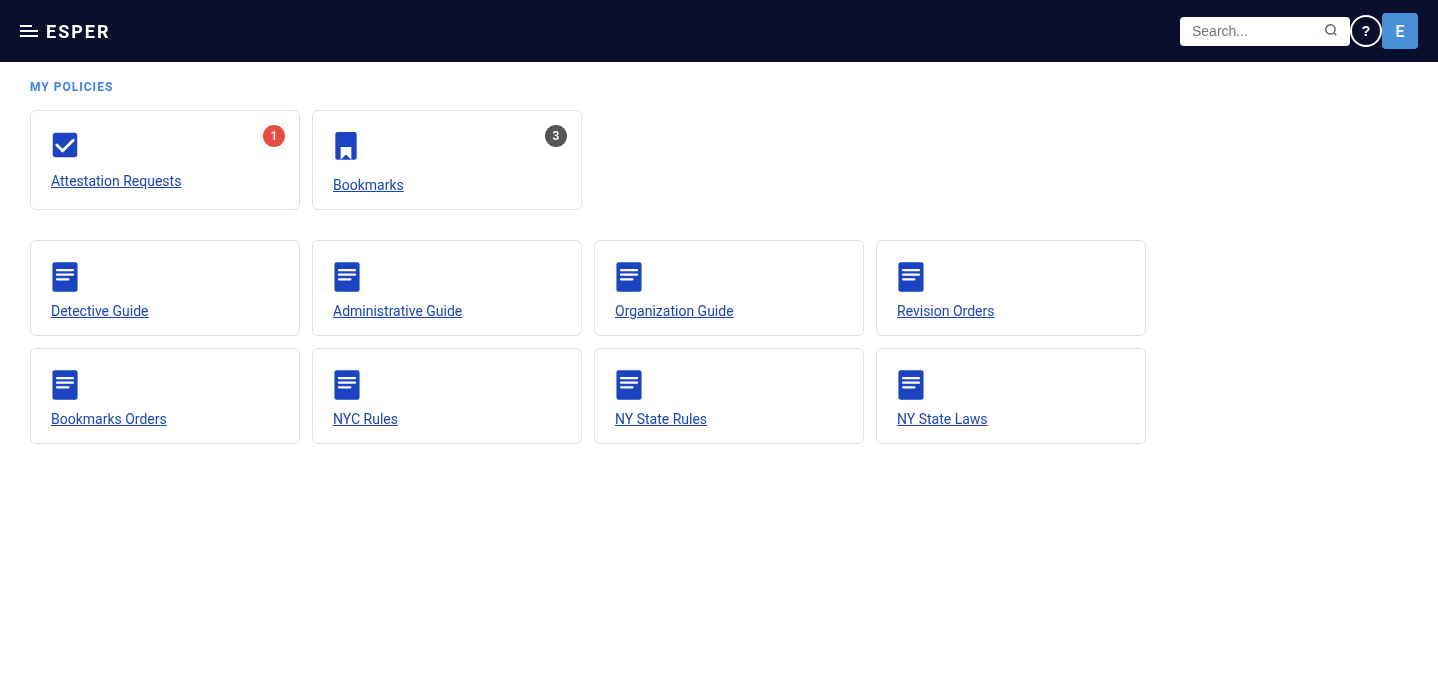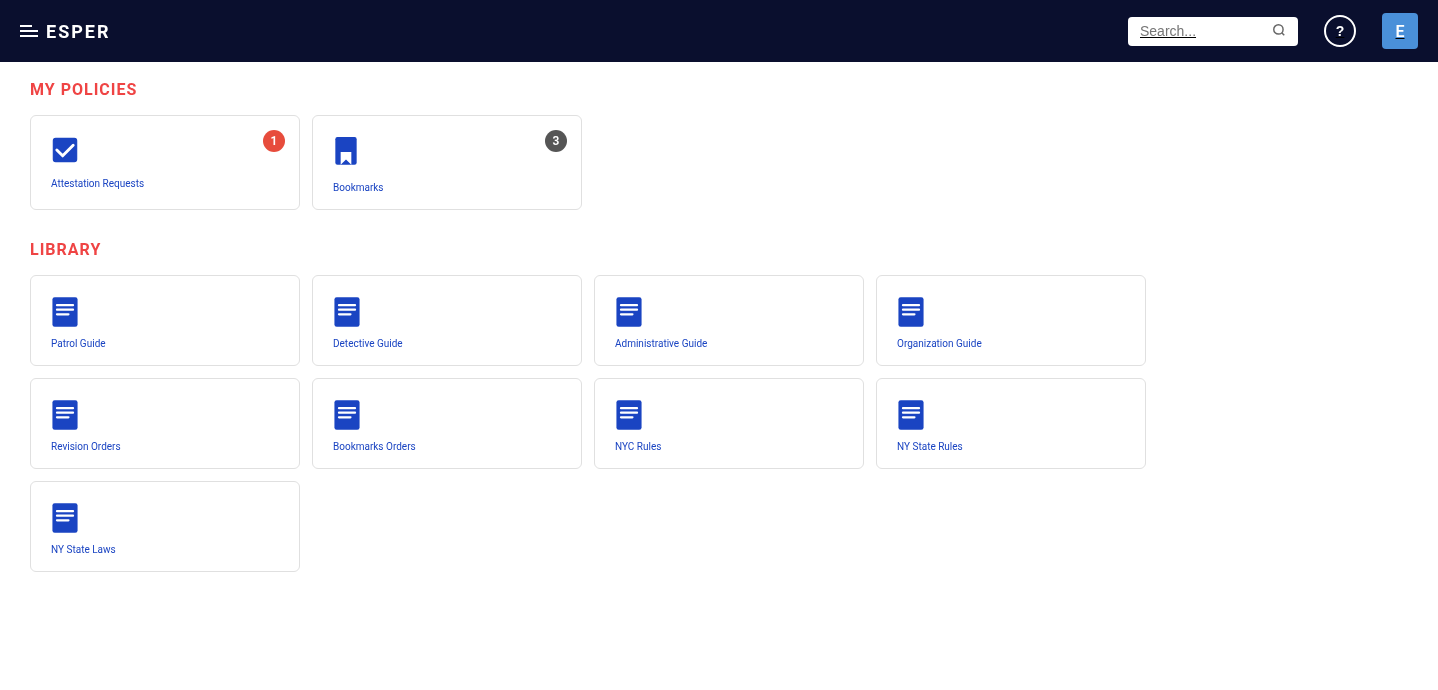--- a/index.html
+++ b/index.html
@@ -61,22 +61,21 @@
     .logo-text {
       color: white;
       font-size: 18px;
       font-weight: 700;
       letter-spacing: 2px;
     }
 
     .header-right {
       display: flex;
       align-items: center;
-      gap: 26px;
-      text-decoration: underline;
+      gap: 0;
     }
 
     .search-box {
       display: flex;
       align-items: center;
       background: white;
       border-radius: 4px;
       padding: 6px 12px;
       width: 170px;
       gap: 8px;
@@ -127,23 +126,23 @@
 
     
     .main {
       margin-top: 50px;
       padding: 30px 30px;
       background: white;
       min-height: calc(690px - 50px);
     }
 
     .section-title {
-      font-size: 16px;
+      font-size: 12px;
       font-weight: 700;
-      color: #ef4444;
+      color: #3b82f6;
       letter-spacing: 1px;
       margin-bottom: 16px;
     }
 
     .cards-grid {
       display: flex;
       flex-wrap: wrap;
       gap: 12px;
     }
 
@@ -176,22 +175,23 @@
 
     .card-badge.red {
       background: #e74c3c;
     }
 
     .card-icon {
       margin-bottom: 10px;
     }
 
     .card-label {
-      font-size: 10px;
+      font-size: 14px;
       color: #1a44c2;
+      text-decoration: underline;
       cursor: pointer;
     }
 
     
     .doc-icon {
       position: relative;
       display: inline-block;
       width: 28px;
       height: 32px;
     }
@@ -269,34 +269,22 @@
             <rect x="2" y="1" width="20" height="26" rx="2" fill="#1a44c2"></rect>
             <polygon points="7,27 12,22 17,27 17,15 7,15" fill="white"></polygon>
           </svg>
         </div>
         <div class="card-label">Bookmarks</div>
       </div>
     </div>
   </section>
 
   <section class="section">
-    <div class="section-title">LIBRARY</div>
     <div class="cards-grid">
 
-      <div class="card">
-        <div class="card-icon doc-icon">
-          <svg width="28" height="32" viewBox="0 0 24 28">
-            <rect x="1" y="1" width="22" height="26" rx="2" fill="#1a44c2"></rect>
-            <rect x="4" y="7" width="16" height="2" rx="1" fill="white"></rect>
-            <rect x="4" y="11" width="16" height="2" rx="1" fill="white"></rect>
-            <rect x="4" y="15" width="12" height="2" rx="1" fill="white"></rect>
-          </svg>
-        </div>
-        <div class="card-label">Patrol Guide</div>
-      </div>
 
       <div class="card">
         <div class="card-icon doc-icon">
           <svg width="28" height="32" viewBox="0 0 24 28">
             <rect x="1" y="1" width="22" height="26" rx="2" fill="#1a44c2"></rect>
             <rect x="4" y="7" width="16" height="2" rx="1" fill="white"></rect>
             <rect x="4" y="11" width="16" height="2" rx="1" fill="white"></rect>
             <rect x="4" y="15" width="12" height="2" rx="1" fill="white"></rect>
           </svg>
         </div>

